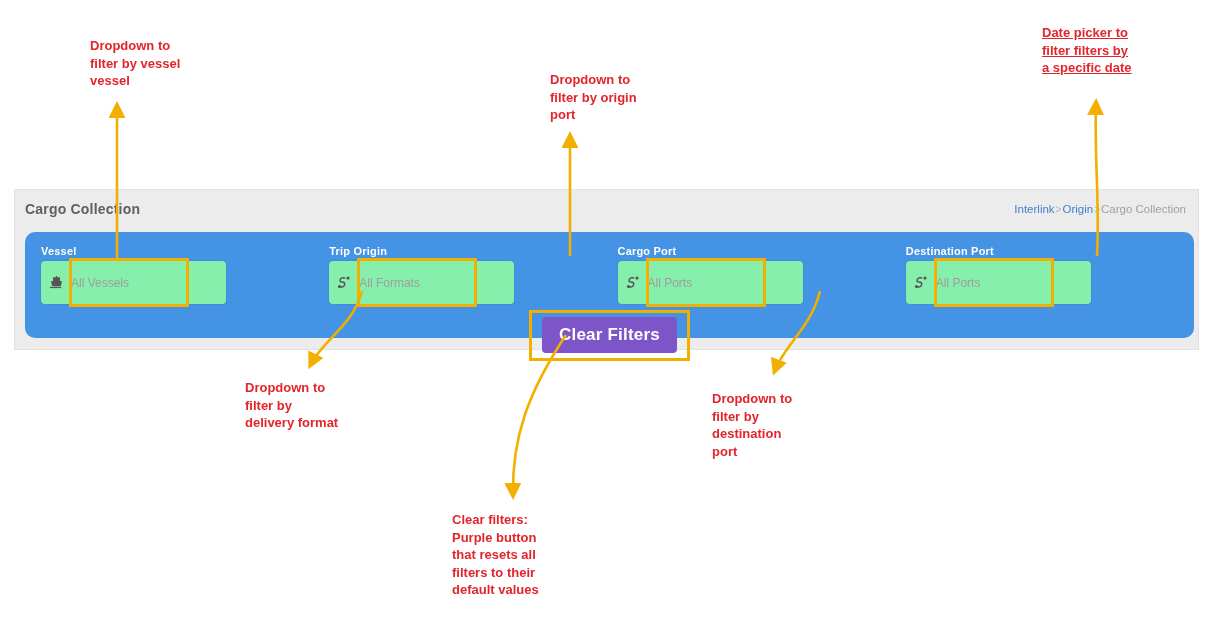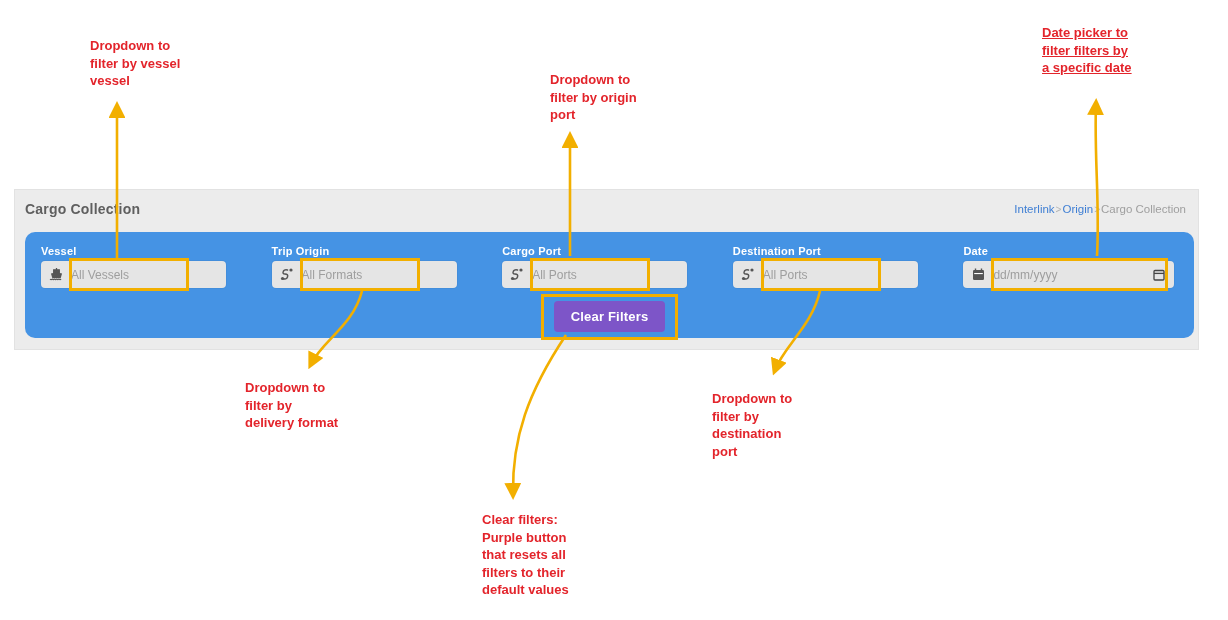--- a/index.html
+++ b/index.html
@@ -17,38 +17,38 @@
   .crumb-sep{color:#b3b3b3;font-size:10px;}
   .crumb-current{color:#9f9f9f;}
 
   
   .blue-bar{position:absolute;left:10px;top:42px;width:1169px;height:106px;
     background:#4593e4;border-radius:10px;box-sizing:border-box;padding:13px 16px 0 16px;}
   .fields-row{display:flex;gap:16px;}
   .field-col{flex:1;display:flex;flex-direction:column;align-items:flex-start;}
   .field-label{color:#ffffff;font-size:11px;font-weight:bold;text-align:center;
     margin-bottom:4px;letter-spacing:.2px;}
-  .field{position:relative;background:#e5e5e5;border-radius:4px;height:27px;
+  .field{position:relative;background:#86efac;border-radius:4px;height:43px;
     display:flex;align-items:center;box-shadow:0 0 0 1px rgba(0,0,0,0.04);}
   .field-icon{width:30px;display:flex;justify-content:center;align-items:center;flex:0 0 30px;}
   .field input{flex:1;border:none;outline:none;background:transparent;
     font-family:"Liberation Sans",sans-serif;font-size:12px;color:#6b6b6b;min-width:0;padding:0;}
   .field input::placeholder{color:#9e9e9e;opacity:1;}
   .date-native-icon{flex:0 0 22px;display:flex;justify-content:center;align-items:center;
     margin-right:4px;cursor:pointer;}
 
   
   .hl{position:absolute;border:3px solid #f2af00;pointer-events:none;}
   .hl-input{top:-3px;bottom:-3px;left:28px;width:114px;}
   .hl-date{top:-3px;bottom:-3px;left:28px;right:6px;width:auto;}
 
   .button-row{display:flex;justify-content:center;margin-top:13px;}
   .btn-wrap{position:relative;display:inline-block;}
   .clear-btn{background:#7d55c8;color:#ffffff;border:none;border-radius:4px;
-    font-family:"Liberation Sans",sans-serif;font-size:13px;font-weight:bold;
+    font-family:"Liberation Sans",sans-serif;font-size:17px;font-weight:bold;
     padding:8px 17px;cursor:pointer;letter-spacing:.2px;}
   .hl-btn{top:-7px;bottom:-8px;left:-13px;right:-13px;}
 
   
   .note{position:absolute;color:#e3242b;font-size:13px;font-weight:bold;
     line-height:17.5px;z-index:6;}
   .arrows{position:absolute;inset:0;z-index:5;pointer-events:none;}
   .svg-ico{display:block;}
 </style>
 </head>
@@ -124,40 +124,20 @@
                 <path d="M2.5 10.5 q4 1.5 5 -1.5 q1 -3 -2.5 -3 q-3 0 -1.5 -3 q1 -1.6 4 -1" stroke="#555" stroke-width="1.5" fill="none" stroke-linecap="round"></path>
                 <circle cx="2.5" cy="10.5" r="1.6" fill="#555"></circle>
                 <circle cx="11" cy="2" r="1.6" fill="#555"></circle>
               </svg>
             </span>
             <input type="text" placeholder="All Ports" style="">
             <div class="hl hl-input"></div>
           </div>
         </div>
 
-        <div class="field-col">
-          <div class="field-label">Date</div>
-          <div class="field">
-            <span class="field-icon">
-              <svg class="svg-ico" width="13" height="13" viewBox="0 0 13 13">
-                <path d="M3.5 0.5 v2 M9.5 0.5 v2" stroke="#555" stroke-width="1.4"></path>
-                <rect x="1" y="2" width="11" height="10" rx="1.2" fill="#555"></rect>
-                <rect x="2.2" y="5" width="8.6" height="1.1" fill="#fff"></rect>
-              </svg>
-            </span>
-            <input type="text" placeholder="dd/mm/yyyy" style="">
-            <span class="date-native-icon">
-              <svg class="svg-ico" width="12" height="12" viewBox="0 0 12 12">
-                <rect x="1" y="1.5" width="10" height="9.5" rx="1" fill="none" stroke="#444" stroke-width="1.3"></rect>
-                <path d="M1 4.4 h10" stroke="#444" stroke-width="1.3"></path>
-              </svg>
-            </span>
-            <div class="hl hl-date"></div>
-          </div>
-        </div>
 
       </div>
 
       <div class="button-row">
         <span class="btn-wrap">
           <button class="clear-btn">Clear Filters</button>
           <div class="hl hl-btn"></div>
         </span>
       </div>
     </div>
@@ -187,21 +167,21 @@
     <div>delivery format</div>
   </div>
 
   <div class="note" style="left:712px;top:390px;">
     <div>Dropdown to</div>
     <div>filter by</div>
     <div>destination</div>
     <div>port</div>
   </div>
 
-  <div class="note" style="left:482px;top:511px;">
+  <div class="note" style="left:452px;top:511px;">
     <div>Clear filters:</div>
     <div>Purple button</div>
     <div>that resets all</div>
     <div>filters to their</div>
     <div>default values</div>
   </div>
 
   <svg class="arrows" width="1228" height="620" viewBox="0 0 1228 620">
     <defs>
       <marker id="ah" viewBox="0 0 10 10" refX="6.5" refY="5" markerWidth="6.5" markerHeight="6.5" orient="auto">

